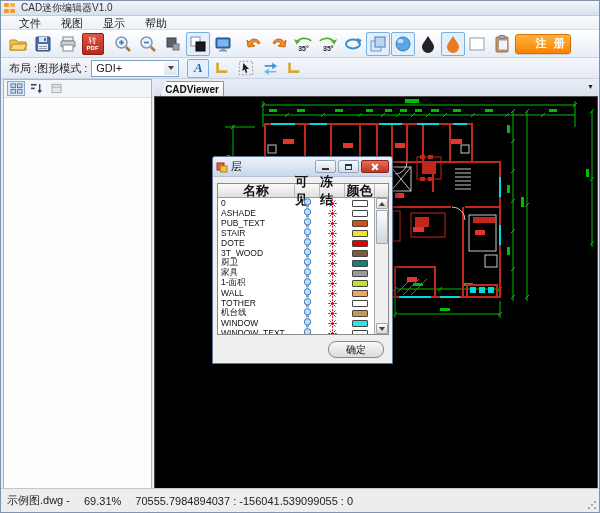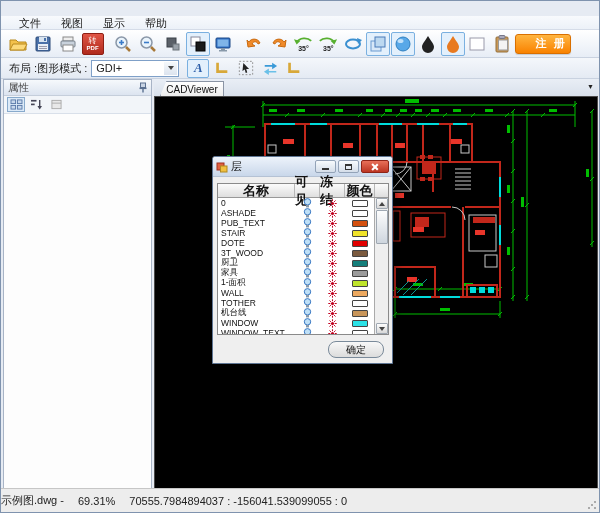--- a/index.html
+++ b/index.html
@@ -91,33 +91,34 @@
   .lp-body { flex:1; background:#FDFDFD; }
   .rightarea { position:absolute; left:153px; top:78px; width:444px; height:411px; }
   .tabstrip {
     height:17px; background:linear-gradient(#E9EEF5,#D9E1EC); position:relative;
     display:flex; align-items:flex-end; padding-left:6px;
   }
   .tab {
     width:64px; height:15px; background:linear-gradient(#FFFFFF,#EDEDED);
     border:1px solid #8A94A4; border-bottom:none;
     clip-path:polygon(10% 0, 100% 0, 100% 100%, 0 100%);
-    font-size:10px; font-weight:normal; color:#111; display:flex; align-items:center; justify-content:center;
+    font-size:10px; font-weight:bold; color:#111; display:flex; align-items:center; justify-content:center;
     cursor:pointer;
   }
   .tab-dd { position:absolute; right:4px; top:4px; font-size:7px; color:#222; cursor:pointer; }
   .canvas {
     position:absolute; left:0; top:17px; right:0; bottom:0;
     background:#000; border:1px solid #4A4A4A;
   }
   .canvas svg { width:100%; height:100%; display:block; }
   
   .statusbar {
     position:absolute; left:0; bottom:0; right:0; height:24px; background:#EDEDED;
     border-top:1px solid #C6C6C6; display:flex; align-items:center; font-size:11px; color:#222;
+    padding-left:6px;
   }
   .statusbar span { margin-right:14px; white-space:nowrap; }
   .grip { position:absolute; right:2px; bottom:2px; width:10px; height:10px;
     background:
       radial-gradient(circle at 8px 2px,#AAA 1px,transparent 1.4px),
       radial-gradient(circle at 8px 8px,#AAA 1px,transparent 1.4px),
       radial-gradient(circle at 2px 8px,#AAA 1px,transparent 1.4px),
       radial-gradient(circle at 5px 5px,#AAA 1px,transparent 1.4px);
   }
   
@@ -164,20 +165,29 @@
     background:linear-gradient(#F8F8F8,#DCDCDC); border:1px solid #7A8A9A; border-radius:8px;
     font-size:10px; color:#111; display:flex; align-items:center; justify-content:center; cursor:pointer;
     font-family:"Liberation Sans", sans-serif;
   }
 </style>
 </head>
 <body>
 
 <div id="window">
 
+  <div class="titlebar">
+    <span class="applogo">
+        <i></i>
+        <i></i>
+        <i></i>
+        <i></i>
+      </span>
+    <span class="title-text">CAD迷你编辑器V1.0</span>
+  </div>
 
   <div class="menubar">
     <span class="menu-item">文件</span>
     <span class="menu-item">视图</span>
     <span class="menu-item">显示</span>
     <span class="menu-item">帮助</span>
   </div>
 
   <div class="toolbar1">
     <button class="tbtn">
@@ -341,29 +351,20 @@
         </svg>
     </button>
     <button class="obtn">
       <svg width="16" height="16" viewBox="0 0 18 18">
           <path d="M4,3 V13 H15" fill="none" stroke="#D8A838" stroke-width="3"></path>
         </svg>
     </button>
   </div>
 
   <div class="leftpanel">
-    <div class="lp-header">
-      <span>属性</span>
-      <span class="sp"></span>
-      <svg width="8" height="11" viewBox="0 0 8 11">
-          <rect x="1.5" y="1" width="5" height="4.5" fill="#C8D4E4" stroke="#5A7090"></rect>
-          <rect x="0.5" y="5.5" width="7" height="1.6" fill="#5A7090"></rect>
-          <line x1="4" y1="7" x2="4" y2="10.5" stroke="#5A7090" stroke-width="1.4"></line>
-        </svg>
-    </div>
     <div class="lp-tools">
       <button class="lp-tbtn sel">
         <svg width="13" height="11" viewBox="0 0 14 12">
             <rect x="1" y="1" width="5" height="4" fill="#C8D8EC" stroke="#5878A8"></rect>
             <rect x="8" y="1" width="5" height="4" fill="#C8D8EC" stroke="#5878A8"></rect>
             <rect x="1" y="7" width="5" height="4" fill="#C8D8EC" stroke="#5878A8"></rect>
             <rect x="8" y="7" width="5" height="4" fill="#C8D8EC" stroke="#5878A8"></rect>
           </svg>
       </button>
       <button class="lp-tbtn">

